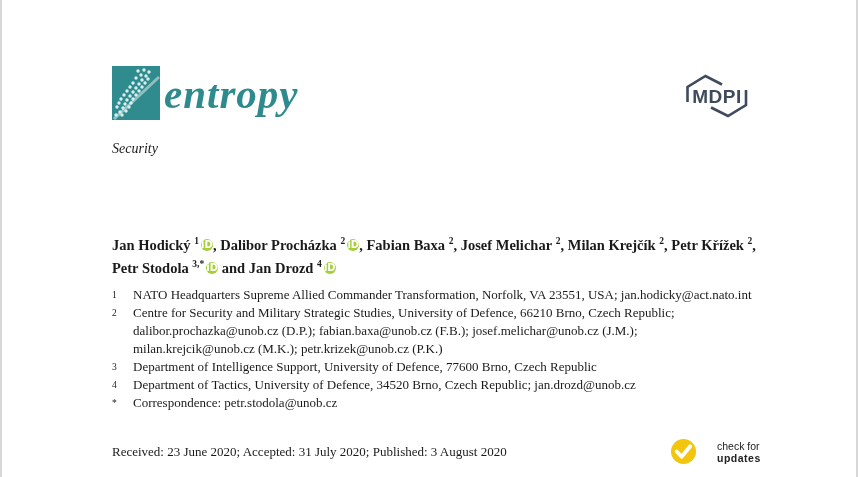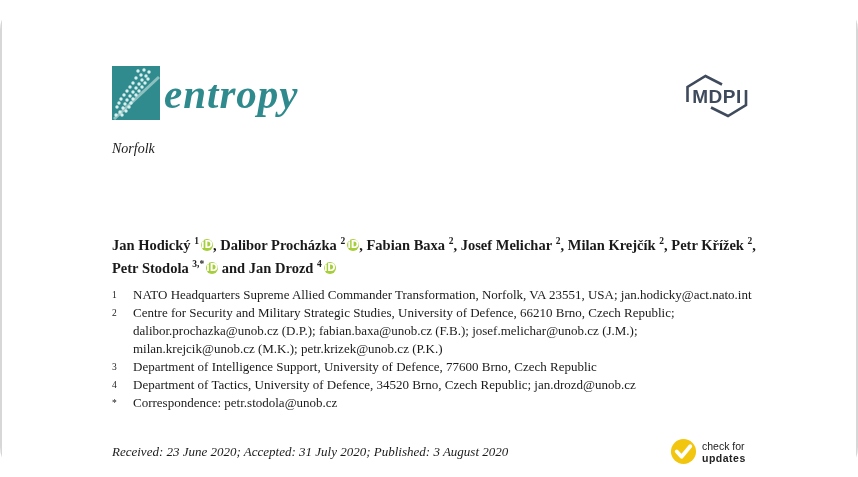--- a/index.html
+++ b/index.html
@@ -1,18 +1,18 @@
 <!DOCTYPE html>
 <html><head>
 <meta charset="utf-8">
 <style>
   * { margin:0; padding:0; box-sizing:border-box; }
   html,body { width:858px; height:477px; }
   body { font-family:"Liberation Serif", serif; background:#ffffff; color:#1a1a1a; }
-  .page { position:relative; width:858px; height:477px; background:#ffffff; overflow:hidden;border-radius:30px; }
+  .page { position:relative; width:858px; height:477px; background:#ffffff; overflow:hidden; }
   .edge { position:absolute; top:0; width:2px; height:477px; background:#d7d7d7; }
   .edge-left { left:0; }
   .edge-right { right:0; }
 
   
   .entropy-logo { position:absolute; left:112px; top:66px; width:48px; height:54px; }
   .entropy-name { position:absolute; left:164px; top:74px; font-size:41px; line-height:1;
                   font-style:italic; font-weight:bold; color:#2e8a8c; letter-spacing:1px; }
   .mdpi-logo { position:absolute; left:684px; top:72px; width:66px; height:48px; }
 
@@ -32,23 +32,23 @@
 
   
   .affiliations { position:absolute; left:112px; top:286px; width:645px;
                   font-size:13px; line-height:18px; }
   .affil-row { display:flex; }
   .affil-marker { width:21px; flex:0 0 21px; font-size:9.5px; line-height:16px;
                   vertical-align:top; padding-top:1px; }
   .affil-text { width:620px; }
 
   
-  .dates-line { position:absolute; left:112px; top:444px; font-size:13px;font-style:italic; }
+  .dates-line { position:absolute; left:112px; top:444px; font-size:13px; }
   .badge { position:absolute; left:670px; top:438px; display:flex; align-items:center;
-           gap:5px; cursor:pointer; }
+           gap:20px; cursor:pointer; }
   .badge-circle { width:27px; height:27px; flex:0 0 27px; }
   .badge-text { font-family:"Liberation Sans", sans-serif; font-size:10.5px;
                 line-height:12px; color:#222222; }
   .badge-text .l2 { font-weight:bold; letter-spacing:0.5px; }
 </style>
 </head>
 <body>
 
 <div class="page">
   <div class="edge edge-left"></div>
@@ -94,21 +94,21 @@
     </g>
   </svg>
   <div class="entropy-name">entropy</div>
 
   <svg class="mdpi-logo" viewBox="0 0 66 48">
     <path d="M3.5,30 L3.5,15 L21.5,4 L38,12.5" fill="none" stroke="#3f4b5c" stroke-width="2.6"></path>
     <path d="M27,35.5 L44,44 L62,33 L62,18" fill="none" stroke="#3f4b5c" stroke-width="2.6"></path>
     <text x="33" y="31" text-anchor="middle" font-family="Liberation Sans, sans-serif" font-size="19" font-weight="bold" fill="#3f4b5c" letter-spacing="0.5">MDPI</text>
   </svg>
 
-  <div class="article-label">Norfolk</div>
+  <div class="article-label">Security</div>
 
   <div class="authors"><span>Jan Hodický&nbsp;<sup>1</sup><span class="orcid-icon">iD</span></span>, <span>Dalibor Procházka&nbsp;<sup>2</sup><span class="orcid-icon">iD</span></span>, <span>Fabian Baxa&nbsp;<sup>2</sup></span>, <span>Josef Melichar&nbsp;<sup>2</sup></span>, <span>Milan Krejčík&nbsp;<sup>2</sup></span>, <span>Petr Křížek&nbsp;<sup>2</sup></span>, <span>Petr Stodola&nbsp;<sup>3,*</sup><span class="orcid-icon">iD</span></span> and <span>Jan Drozd&nbsp;<sup>4</sup><span class="orcid-icon">iD</span></span></div>
 
   <div class="affiliations">
       <div class="affil-row">
         <span class="affil-marker">1</span>
         <span class="affil-text">NATO Headquarters Supreme Allied Commander Transformation, Norfolk, VA 23551, USA; jan.hodicky@act.nato.int</span>
       </div>
       <div class="affil-row">
         <span class="affil-marker">2</span>

